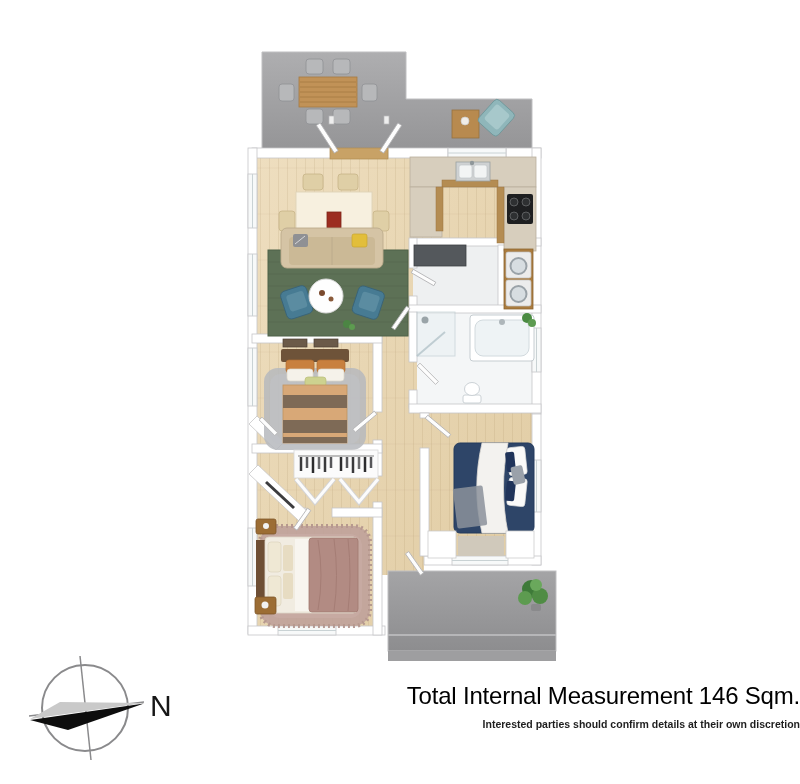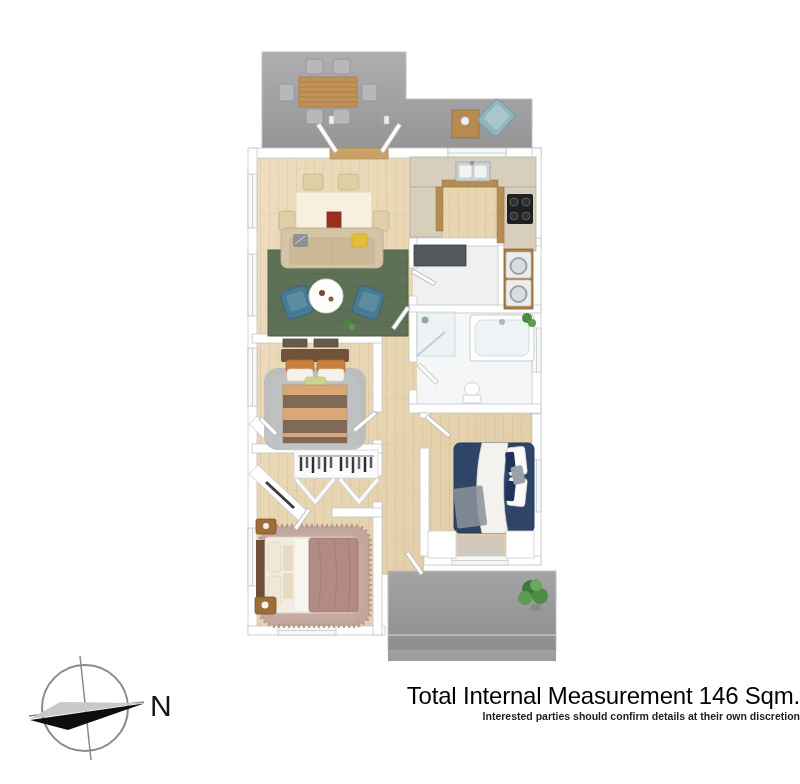--- a/index.html
+++ b/index.html
@@ -6,21 +6,21 @@
   body{
     width:800px;height:784px;background:#ffffff;position:relative;overflow:hidden;
     font-family:"Liberation Sans", sans-serif;
   }
   .canvas{position:absolute;inset:0;}
   .plan-svg{position:absolute;left:0;top:0;}
   .compass-svg{position:absolute;left:28px;top:650px;}
   .footer{position:absolute;top:682px;left:12px;right:0;text-align:right;color:#000;}
   .footer .title{font-size:24px;font-weight:500;letter-spacing:-0.2px;color:#000;margin:0;}
   .footer .sub{font-size:10.5px;font-weight:600;color:#1e1e1e;margin-top:3px;line-height:1.3;}
-  .footer .sub2{font-size:10.5px;font-weight:600;color:#1e1e1e;margin-top:0;line-height:1.3;}
+  .footer .sub2{font-size:10.5px;font-weight:600;color:#1e1e1e;margin-top:8px;line-height:1.3;}
   .wall{fill:#ffffff;stroke:#c6c6c8;stroke-width:0.8;}
   .win{fill:#f7f9f9;stroke:#c6c6c8;stroke-width:0.8;}
   .winline{stroke:#c9d2d4;stroke-width:1;}
   .leaf{fill:#fdfdfd;stroke:#b2b2b4;stroke-width:0.8;}
   .counter{fill:#d7cebd;stroke:#b9b09d;stroke-width:0.8;}
   .wood{fill:#b48c52;stroke:#9a7440;stroke-width:0.5;}
   .robe{fill:#ffffff;stroke:#cccccc;stroke-width:0.8;}
 </style>
 </head>
 <body>

